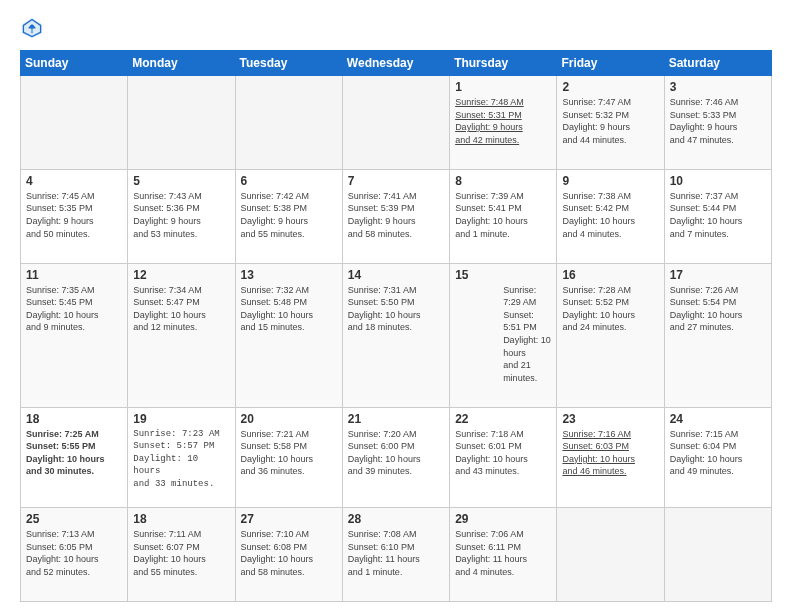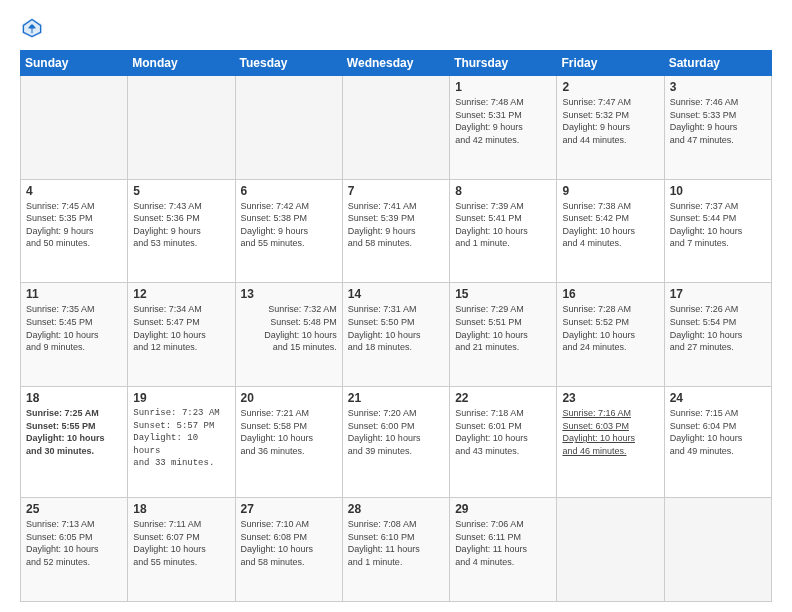--- a/index.html
+++ b/index.html
@@ -133,21 +133,21 @@
         </tr>
     </thead>
     <tbody id="calendar-body">
     <tr>
           <td class="empty-cell"></td>
           <td class="empty-cell"></td>
           <td class="empty-cell"></td>
           <td class="empty-cell"></td>
           <td>
             <span class="day-number">1</span>
-            <div class="day-info" style="white-space: pre-line;">Sunrise: 7:48 AM
+            <div class="day-info" style="white-space: pre-line; text-decoration: underline;">Sunrise: 7:48 AM
 Sunset: 5:31 PM
 Daylight: 9 hours
 and 42 minutes.</div>
           </td>
           <td>
             <span class="day-number">2</span>
             <div class="day-info" style="white-space: pre-line;">Sunrise: 7:47 AM
 Sunset: 5:32 PM
 Daylight: 9 hours
 and 44 minutes.</div>
@@ -221,35 +221,35 @@
           </td>
           <td>
             <span class="day-number">12</span>
             <div class="day-info" style="white-space: pre-line;">Sunrise: 7:34 AM
 Sunset: 5:47 PM
 Daylight: 10 hours
 and 12 minutes.</div>
           </td>
           <td>
             <span class="day-number">13</span>
-            <div class="day-info" style="white-space: pre-line; text-align: right;">Sunrise: 7:32 AM
+            <div class="day-info" style="white-space: pre-line;">Sunrise: 7:32 AM
 Sunset: 5:48 PM
 Daylight: 10 hours
 and 15 minutes.</div>
           </td>
           <td>
             <span class="day-number">14</span>
             <div class="day-info" style="white-space: pre-line;">Sunrise: 7:31 AM
 Sunset: 5:50 PM
 Daylight: 10 hours
 and 18 minutes.</div>
           </td>
           <td>
             <span class="day-number">15</span>
-            <div class="day-info" style="white-space: pre-line;">Sunrise: 7:29 AM
+            <div class="day-info" style="white-space: pre-line; margin-left: 48px;">Sunrise: 7:29 AM
 Sunset: 5:51 PM
 Daylight: 10 hours
 and 21 minutes.</div>
           </td>
           <td>
             <span class="day-number">16</span>
             <div class="day-info" style="white-space: pre-line;">Sunrise: 7:28 AM
 Sunset: 5:52 PM
 Daylight: 10 hours
 and 24 minutes.</div>

